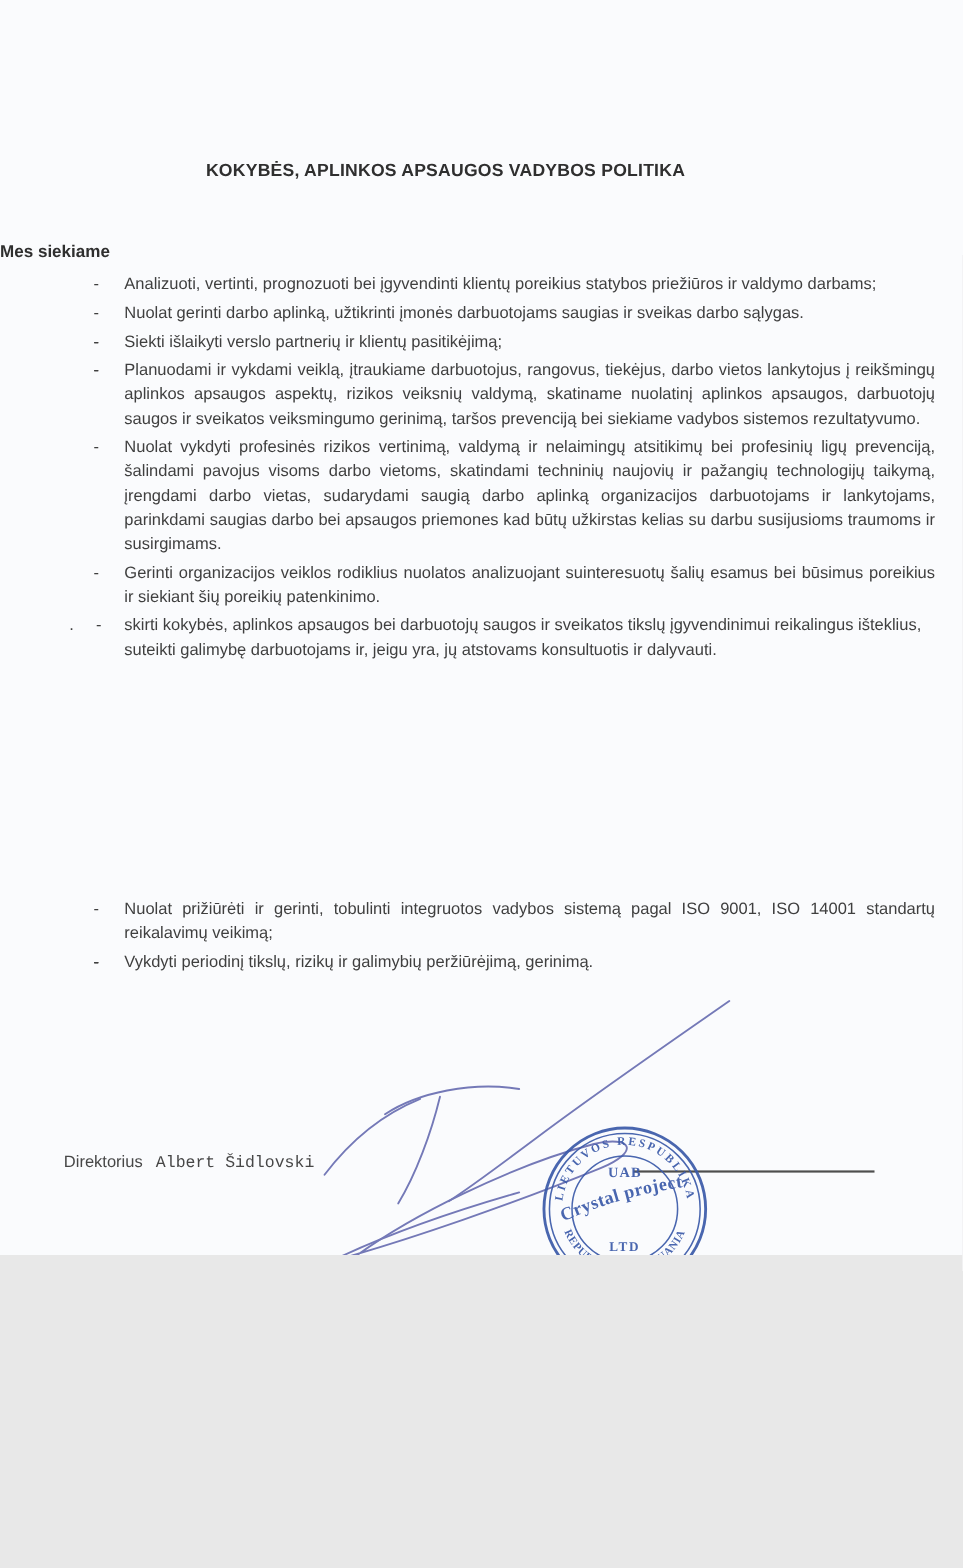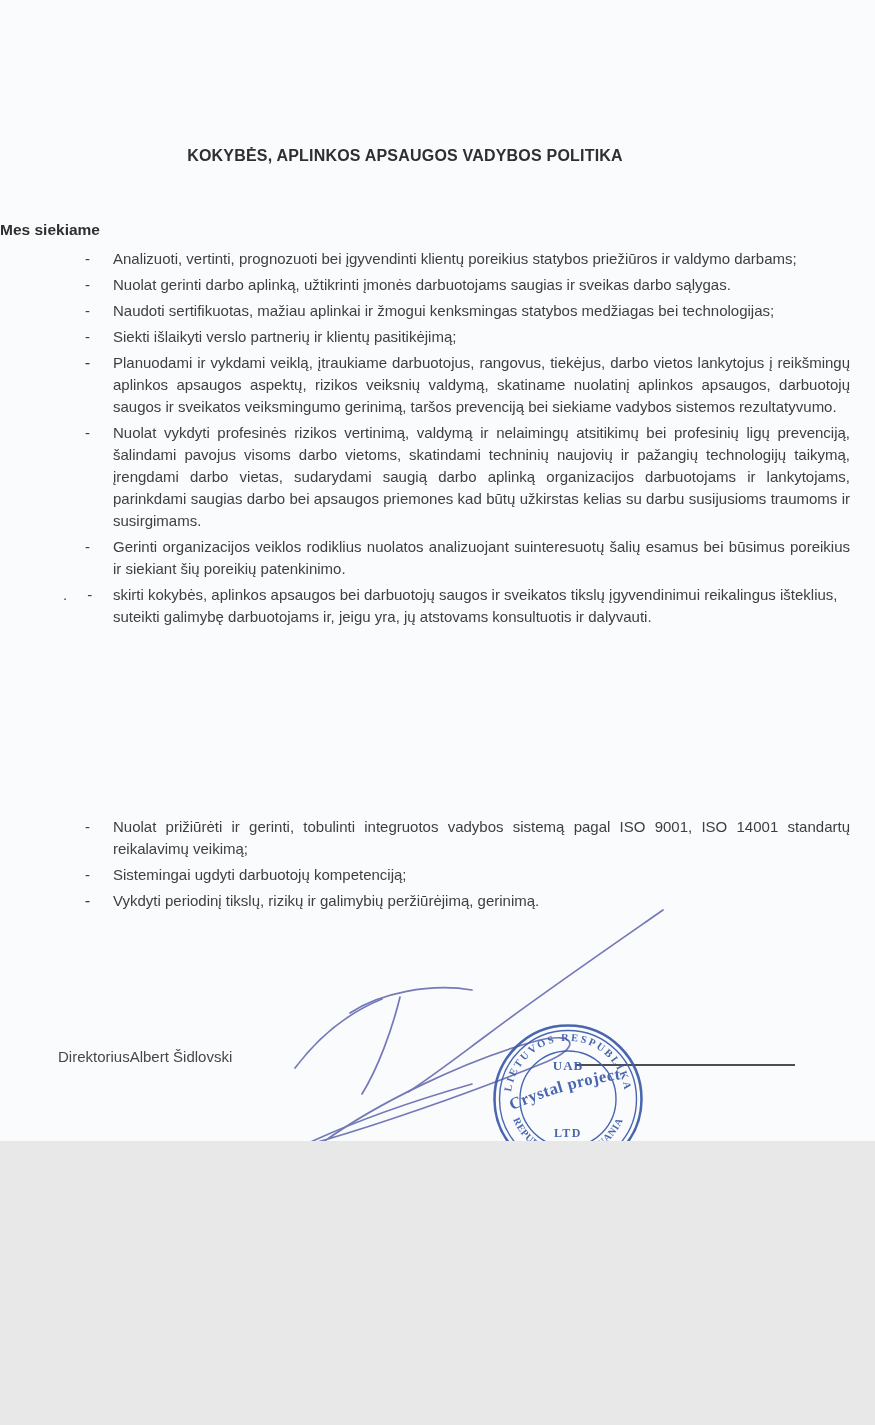--- a/index.html
+++ b/index.html
@@ -44,21 +44,21 @@
   .marker {
     position:absolute; left:0; top:0; width:28px;
     white-space:pre; text-align:left;
   }
   .marker.wide { left:-22px; width:50px; letter-spacing:8px; }
   .director {
     position:absolute; top:1046px; left:58px;
     font-size:15px; line-height:22px; color:#474747;
     white-space:pre;
   }
-  .director .name { margin-left:0; }
+  .director .name { margin-left:12px;font-family:Liberation Mono, monospace; }
   .sign-line {
     position:absolute; top:1064px; left:576px;
     width:219px; height:2px;
     background:var(--rule,#4e4e4e);
   }
   .signature-svg { position:absolute; left:270px; top:893px; }
   .stamp-svg     { position:absolute; left:490px; top:1021px; }
   .stamp-svg text { font-family:"Liberation Serif","DejaVu Serif",serif; }
 </style>
 </head>
@@ -77,21 +77,20 @@
           <span>Analizuoti, vertinti, prognozuoti bei įgyvendinti klientų poreikius statybos priežiūros ir valdymo darbams;</span>
         </li>
 
         <li>
           <span class="marker">-</span>
           <span>Nuolat gerinti darbo aplinką, užtikrinti įmonės darbuotojams saugias ir sveikas darbo sąlygas.</span>
         </li>
 
         <li>
           <span class="marker">-</span>
-          <span>Naudoti sertifikuotas, mažiau aplinkai ir žmogui kenksmingas statybos medžiagas bei technologijas;</span>
         </li>
 
         <li>
           <span class="marker">-</span>
           <span>Siekti išlaikyti verslo partnerių ir klientų pasitikėjimą;</span>
         </li>
 
         <li>
           <span class="marker">-</span>
         </li>
@@ -121,21 +120,20 @@
   <div class="section" id="section-uztikriname">
     <ul class="policy-list">
 
         <li>
           <span class="marker">-</span>
           <span>Nuolat prižiūrėti ir gerinti, tobulinti integruotos vadybos sistemą pagal ISO 9001, ISO 14001 standartų reikalavimų veikimą;</span>
         </li>
 
         <li>
           <span class="marker">-</span>
-          <span>Sistemingai ugdyti darbuotojų kompetenciją;</span>
         </li>
 
         <li>
           <span class="marker">-</span>
         </li>
 
         <li>
           <span class="marker">-</span>
           <span>Vykdyti periodinį tikslų, rizikų ir galimybių peržiūrėjimą, gerinimą.</span>
         </li>

